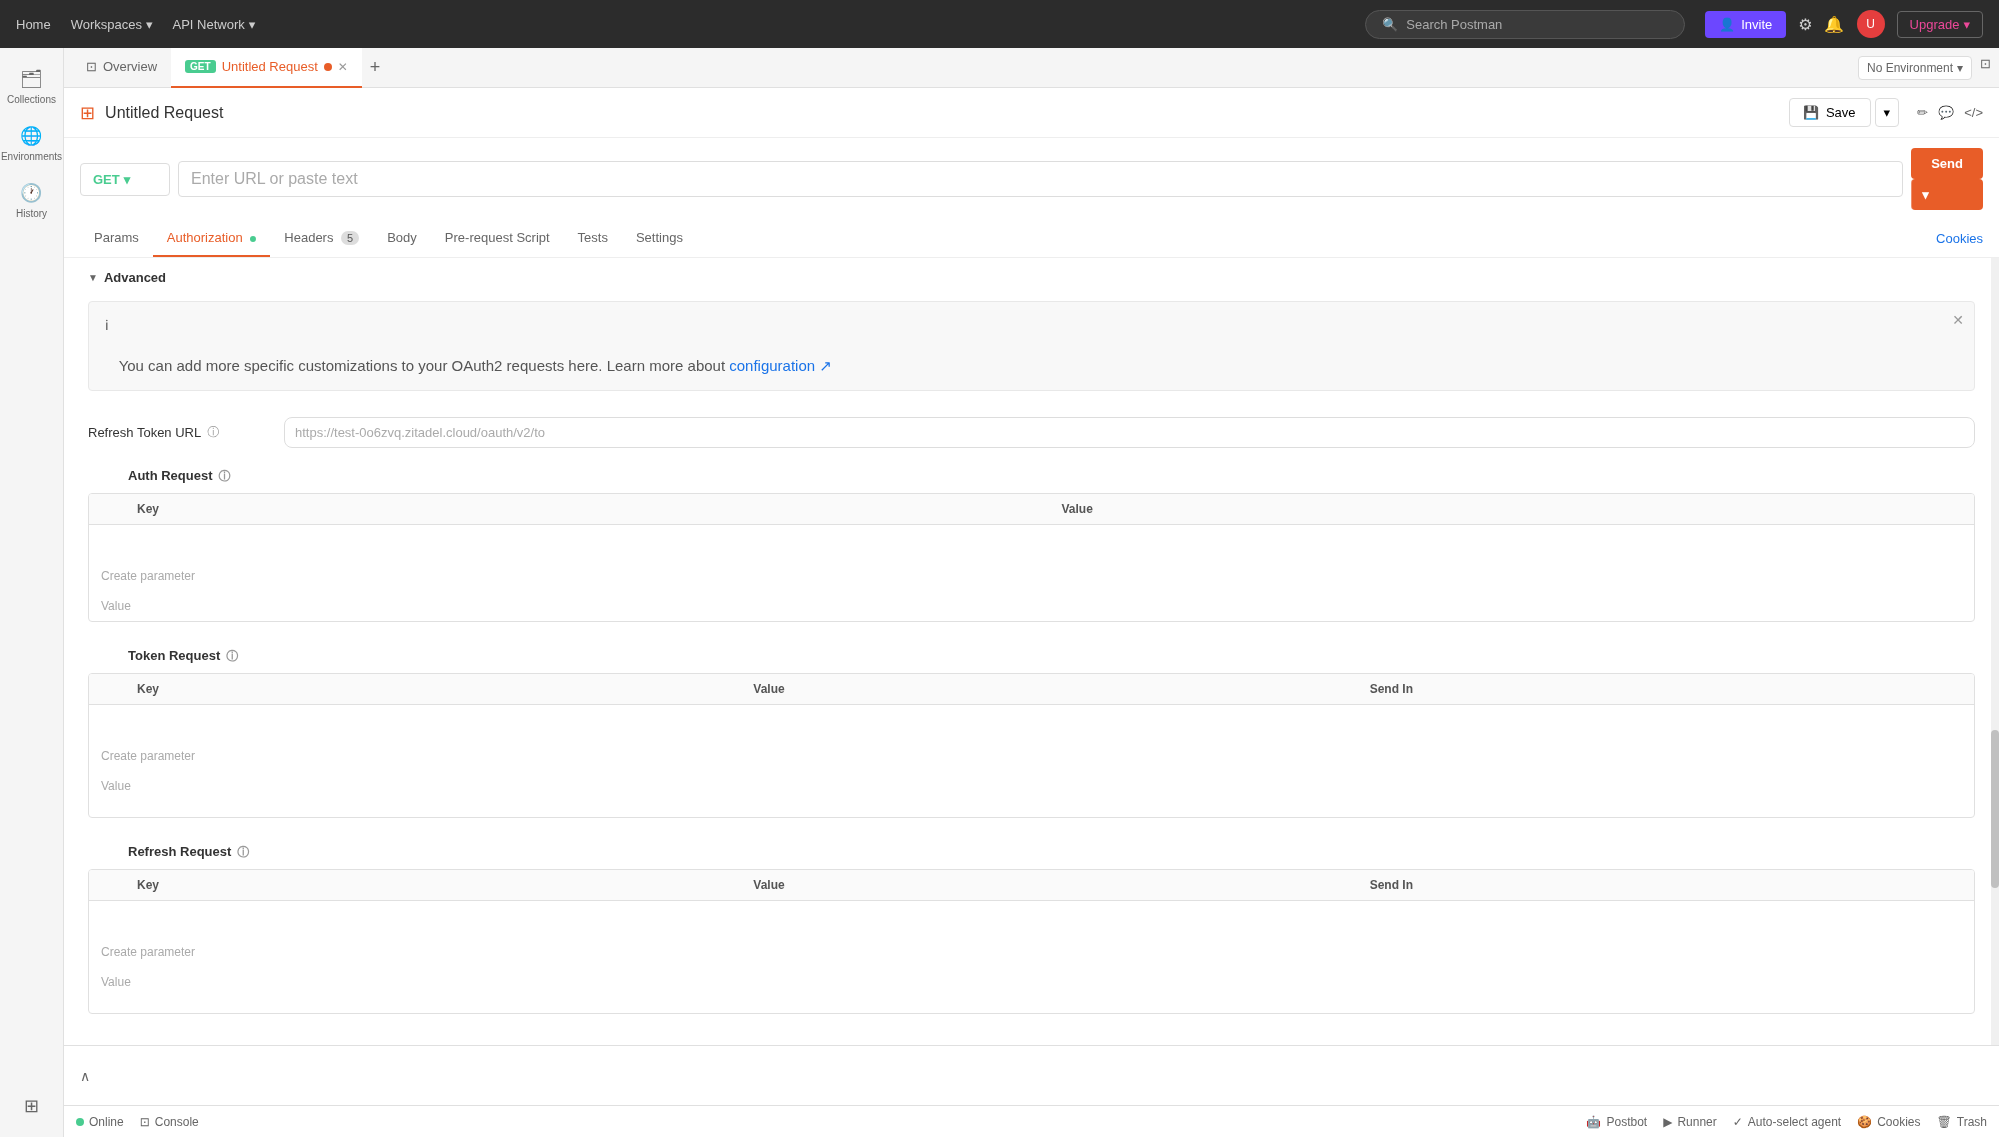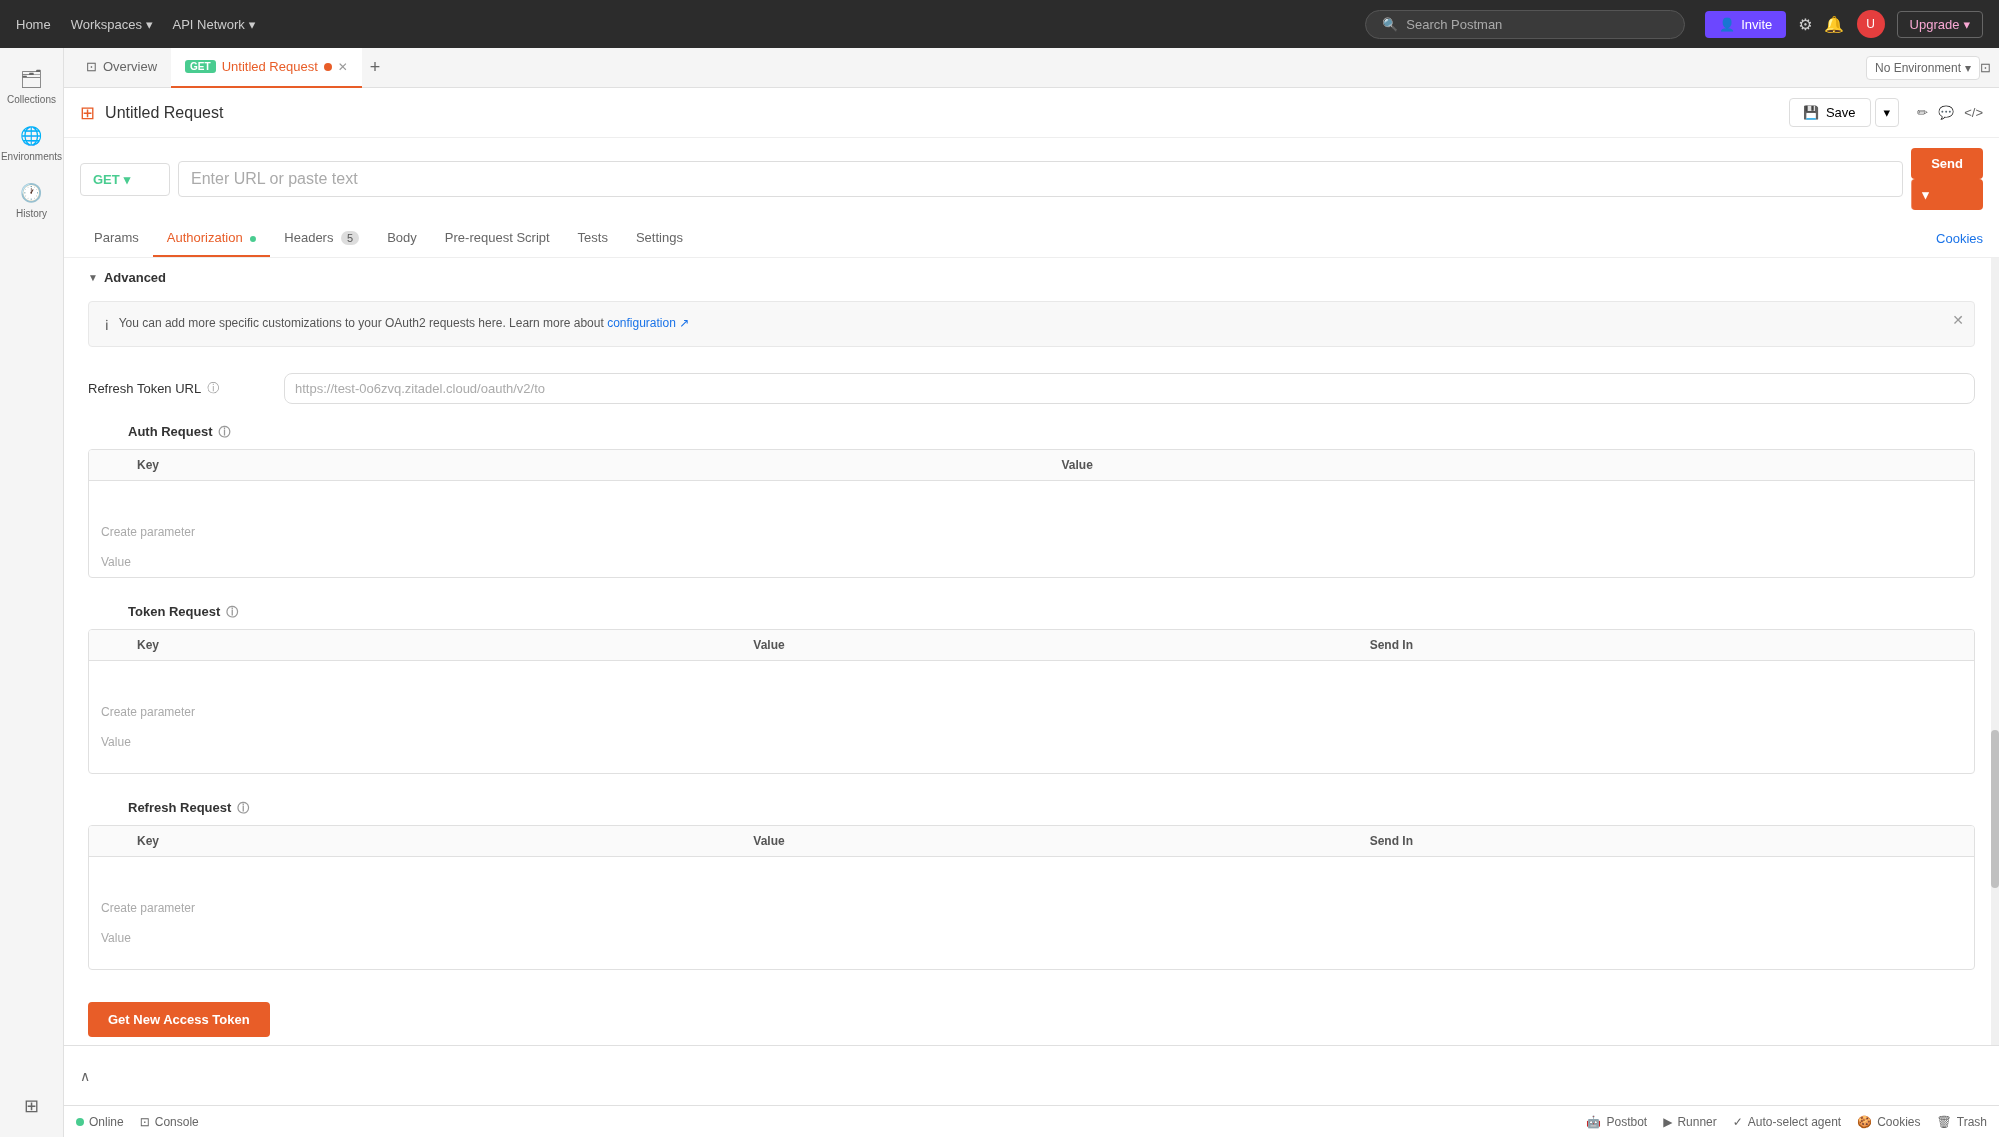--- a/index.html
+++ b/index.html
@@ -17,21 +17,21 @@
       padding: 6px 16px; color: #aaa; font-size: 13px; display: flex; align-items: center; gap: 8px;
       width: 320px; cursor: pointer;
     }
     .top-nav-right { display: flex; align-items: center; gap: 12px; }
     .invite-btn {
       background: #6c47ff; color: #fff; border: none; border-radius: 4px;
       padding: 6px 14px; font-size: 13px; cursor: pointer; display: flex; align-items: center; gap: 6px;
     }
     .icon-btn { color: #ccc; cursor: pointer; font-size: 16px; }
     .upgrade-btn {
-      background: transparent; color: #f9a8d4; border: 1px solid #666; border-radius: 4px;
+      background: transparent; color: #ec4899; border: 1px solid #666; border-radius: 4px;
       padding: 5px 12px; font-size: 13px; cursor: pointer; display: flex; align-items: center; gap: 4px;
     }
     .avatar { width: 28px; height: 28px; border-radius: 50%; background: #e53e3e; display: flex; align-items: center; justify-content: center; color: #fff; font-size: 12px; }
 
     .app-body { display: flex; height: calc(1137px - 48px); }
 
     
     .sidebar {
       width: 64px; background: #f5f5f5; border-right: 1px solid #e0e0e0;
       display: flex; flex-direction: column; align-items: center; padding: 12px 0; gap: 4px; flex-shrink: 0;
@@ -54,21 +54,21 @@
     .tab-item {
       display: flex; align-items: center; gap: 6px; padding: 0 14px;
       height: 40px; cursor: pointer; color: #666; font-size: 13px; border-bottom: 2px solid transparent;
       white-space: nowrap;
     }
     .tab-item.active { color: #e85d28; border-bottom-color: #e85d28; background: #fff; }
     .tab-get-badge { background: #49cc90; color: #fff; font-size: 10px; font-weight: bold; padding: 1px 5px; border-radius: 3px; }
     .tab-dot { width: 8px; height: 8px; border-radius: 50%; background: #e85d28; }
     .tab-close { color: #999; font-size: 12px; }
     .tab-add { color: #666; font-size: 18px; padding: 0 8px; cursor: pointer; }
-    .tab-bar-right { margin-left: auto; display: flex; align-items: center; }
+    .tab-bar-right { margin-left: auto; display: flex; gap: 8px; }
     .env-select {
       border: 1px solid #ddd; border-radius: 4px; padding: 4px 8px; font-size: 12px; color: #666;
       background: #fff; cursor: pointer; display: flex; align-items: center; gap: 4px;
     }
 
     
     .request-area { background: #fff; flex: 1; display: flex; flex-direction: column; overflow: hidden; }
     .request-header {
       display: flex; align-items: center; padding: 10px 16px; border-bottom: 1px solid #eee;
       gap: 10px; flex-shrink: 0;
@@ -123,21 +123,21 @@
       color: #333; cursor: pointer; padding: 12px 24px 8px;
     }
     .chevron { font-size: 10px; color: #666; }
 
     .info-box {
       background: #f8f8f8; border: 1px solid #e8e8e8; border-radius: 4px;
       padding: 12px 16px; margin: 8px 24px 16px; display: flex; align-items: flex-start; gap: 10px;
       position: relative;
     }
     .info-icon { color: #555; font-size: 14px; margin-top: 1px; }
-    .info-text { font-size: 12px; color: #555; line-height: 1.5; flex: 1; }
+    .info-text { font-size: 15px; color: #555; line-height: 1.5; flex: 1; margin-top: 41px; }
     .info-text a { color: #1a73e8; text-decoration: none; }
     .info-close { position: absolute; right: 10px; top: 10px; color: #999; cursor: pointer; font-size: 14px; }
 
     .field-row {
       display: flex; align-items: center; padding: 10px 24px; gap: 16px;
     }
     .field-label { width: 180px; font-size: 13px; color: #333; display: flex; align-items: center; gap: 6px; flex-shrink: 0; }
     .field-info { color: #999; font-size: 12px; cursor: pointer; }
     .field-value {
       flex: 1; border: 1px solid #ddd; border-radius: 8px; padding: 7px 10px;

